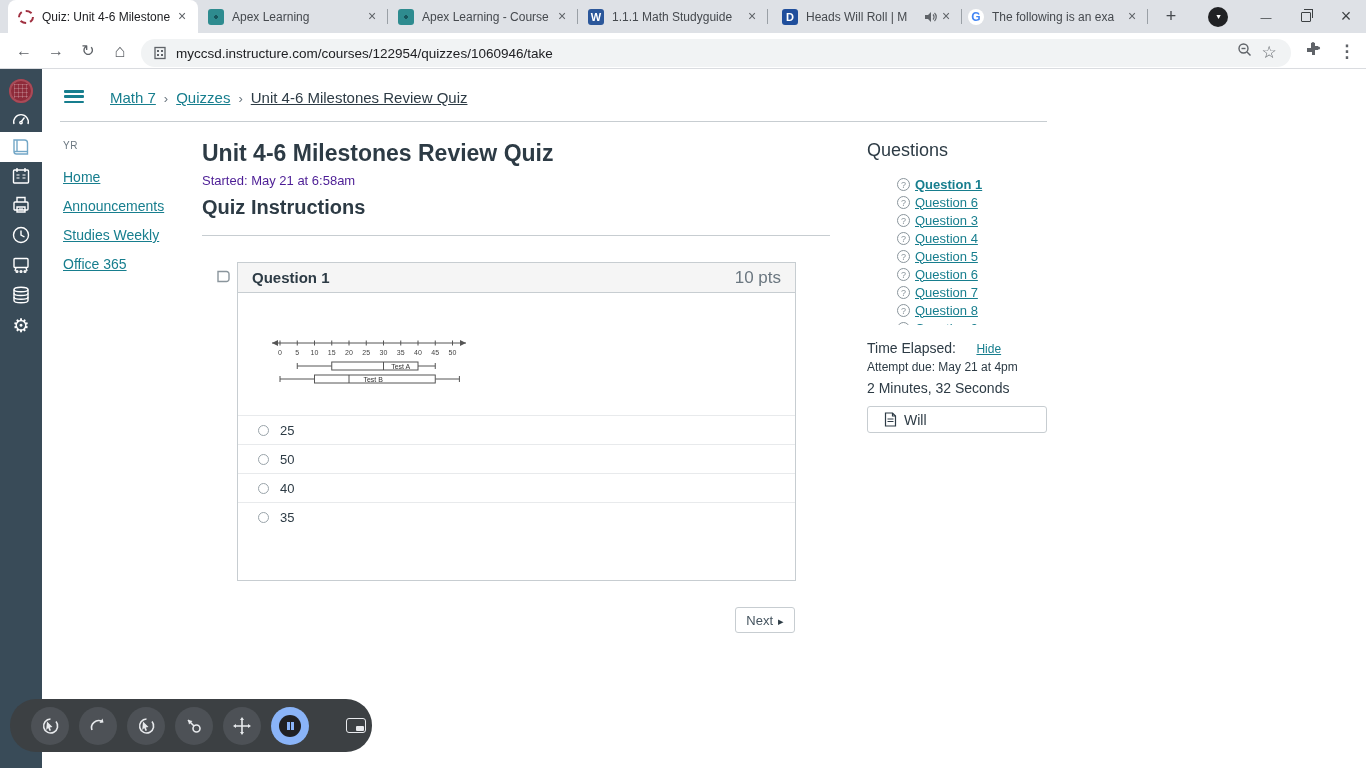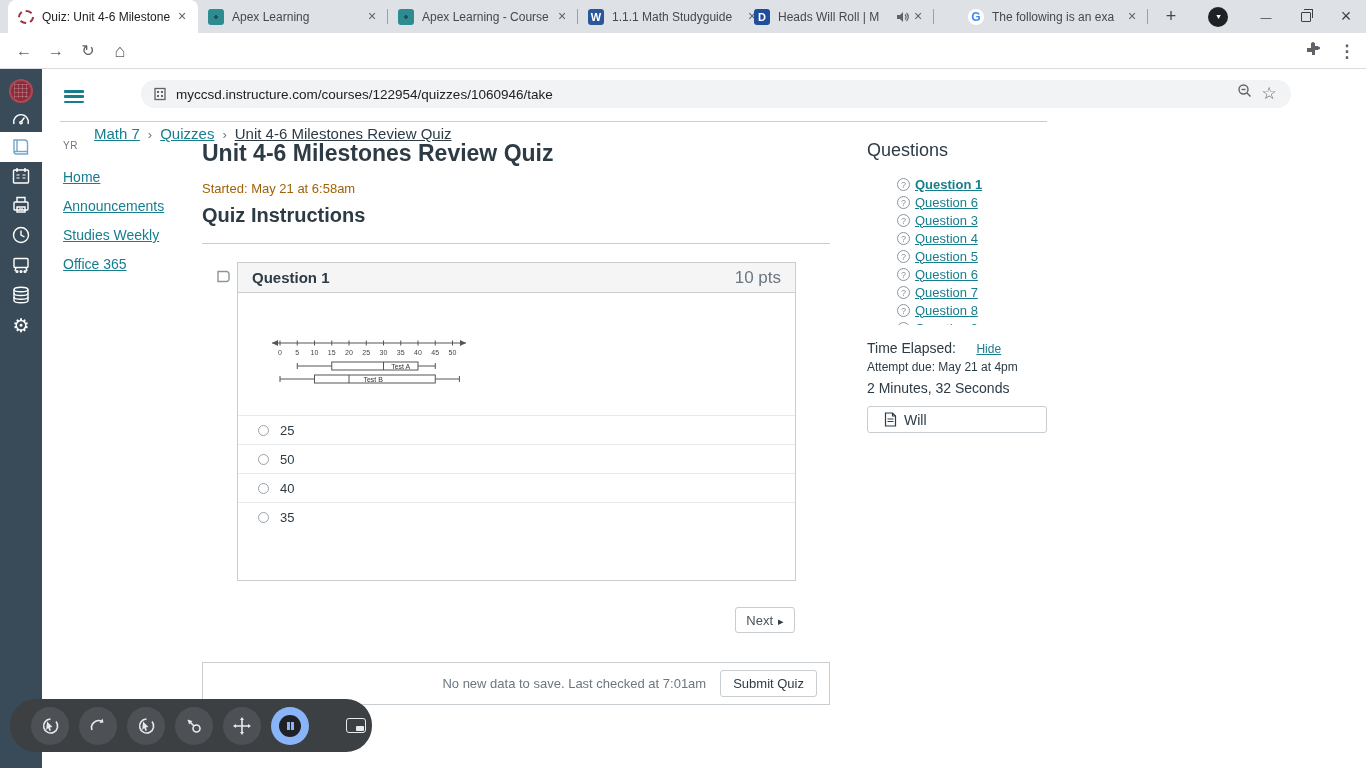--- a/index.html
+++ b/index.html
@@ -42,21 +42,21 @@
   .i-min::before { content:"—"; font-size:11px; }
   .i-restore { width:10px; height:10px; border:1.5px solid #3c4043; border-radius:1px; position:relative; }
   .i-restore::before { content:""; position:absolute; left:2px; top:-4px; width:8px; height:8px;
                        border-top:1.5px solid #3c4043; border-right:1.5px solid #3c4043; }
   .i-close-win::before { content:"×"; font-size:18px; }
 
   #toolbar { left:0; top:33px; width:1366px; height:36px; background:#fff; border-bottom:1px solid #dadce0; }
   .navbtn { position:absolute; top:39px; width:24px; height:24px; color:#5f6368; font-size:16px;
             text-align:center; line-height:24px; }
   #omnibox { position:absolute; left:141px; top:39px; width:1150px; height:28px; background:#f1f3f4;
-             border-radius:14px; display:flex; align-items:center; padding:0 10px 0 12px;margin-top:41px; }
+             border-radius:14px; display:flex; align-items:center; padding:0 10px 0 12px; }
   #url-text { font-size:13.5px; color:#202124; flex:1; margin-left:9px; white-space:nowrap; overflow:hidden; }
   .omni-icon { width:24px; height:24px; color:#5f6368; text-align:center; line-height:24px; font-size:15px; }
   .ext-icon { position:absolute; top:39px; width:26px; height:26px; color:#5f6368; text-align:center; line-height:26px; }
   .i-star::before { content:"☆"; font-size:17px; }
   .i-kebab::before { content:"⋮"; font-size:17px; font-weight:bold; }
 
   
   #globalnav { left:0; top:69px; width:42px; height:699px; background:#394b58; z-index:5; }
   .gn-item { position:absolute; left:0; width:42px; height:30px; display:flex; align-items:center; justify-content:center; }
   .gn-item svg { stroke:#fff; fill:none; stroke-width:1.4; }
@@ -68,33 +68,33 @@
      background:
        linear-gradient(#fff3 1px, transparent 1px) 0 0/4px 4px,
        linear-gradient(90deg,#fff3 1px, transparent 1px) 0 0/4px 4px; }
   .gear-glyph { color:#fff; font-size:19px; line-height:1; }
   .gear-glyph::before { content:"⚙"; }
 
   
   a.link { color:#177e8e; text-decoration:underline; cursor:pointer; }
   #hamburger { left:64px; top:90px; width:20px; height:14px; }
   #hamburger span { display:block; height:2.5px; background:#177e8e; margin-bottom:2.8px; border-radius:1px; }
-  #breadcrumb { left:94px; top:89px; font-size:15px; color:#6b7780; white-space:nowrap;margin-top:36px; }
+  #breadcrumb { left:110px; top:89px; font-size:15px; color:#6b7780; white-space:nowrap; }
   #breadcrumb .crumb-sep { margin:0 8px; color:#6b7780; font-size:13px; }
   #breadcrumb .current { color:#2d3b45; text-decoration:underline; }
   #top-divider { left:60px; top:121px; width:987px; height:1px; background:#c7cdd1; }
 
   #coursenav { left:63px; top:140px; width:130px; }
   #term-label { font-size:10px; color:#6b7780; letter-spacing:.5px; margin-bottom:18px; }
   .cn-item { display:block; font-size:14px; margin-bottom:13px; }
 
   
   #main { left:202px; top:140px; width:628px; }
   #quiz-title { font-size:23px; font-weight:600; color:#2d3b45; }
-  #quiz-started { font-size:13px; color:#a16207; margin-top:14px; }
+  #quiz-started { font-size:13px; color:#4c1d95; margin-top:6px; }
   #quiz-instructions { font-size:20px; font-weight:700; color:#2d3b45; margin-top:8px; }
   #main hr { border:none; border-top:1px solid #c7cdd1; margin-top:16px; }
 
   #flag-icon { left:216px; top:269px; width:15px; height:15px; }
   #qcard { left:237px; top:262px; width:559px; height:319px; border:1px solid #c7cdd1; background:#fff; }
   #qcard-header { height:30px; background:#f5f5f5; border-bottom:1px solid #c7cdd1;
                   display:flex; align-items:center; padding:0 14px; }
   #q-label { font-size:15px; font-weight:700; color:#2d3b45; flex:1; }
   #q-pts { font-size:17px; color:#6b7780; }
   #boxplot-wrap { margin:38px 0 0 32px; width:200px; }
@@ -168,21 +168,21 @@
       <span class="tab-title">Apex Learning - Course</span>
       <span class="tab-close"></span>
         <span class="sep"></span>
     </div>
     <div class="tab" style="left:578px">
       <span class="favicon fav-word"></span>
       <span class="tab-title">1.1.1 Math Studyguide</span>
       <span class="tab-close"></span>
         <span class="sep"></span>
     </div>
-    <div class="tab" style="left:744px">
+    <div class="tab" style="left:772px">
       <span class="favicon fav-disc"></span>
       <span class="tab-title">Heads Will Roll | M</span>
       <svg class="speaker" viewBox="0 0 14 12">
         <polygon points="1,4 4,4 7,1 7,11 4,8 1,8" fill="#5f6368"></polygon>
         <path d="M9 3.5 a3.5 3.5 0 0 1 0 5 M10.5 2 a5.5 5.5 0 0 1 0 8" stroke="#5f6368" fill="none" stroke-width="1.2"></path>
       </svg>
       <span class="tab-close"></span>
         <span class="sep"></span>
     </div>
     <div class="tab" style="left:958px">
@@ -387,24 +387,20 @@
         <span class="opt-label">35</span>
       </div>
     </div>
   </div>
 
   <div id="next-btn" class="abs">
     <span>Next</span>
       <span class="arrow"></span>
   </div>
 
-  <div id="footer-box" class="abs">
-    <span id="save-status">No new data to save. Last checked at 7:01am</span>
-    <button id="submit-btn">Submit Quiz</button>
-  </div>
 
   <div id="rightpanel" class="abs">
     <div id="questions-h">Questions</div>
     <div id="qlist">
       <div class="qitem current">
           <span class="qmark"></span>
           <a class="link">Question 1</a>
         </div>
       <div class="qitem">
           <span class="qmark"></span>

